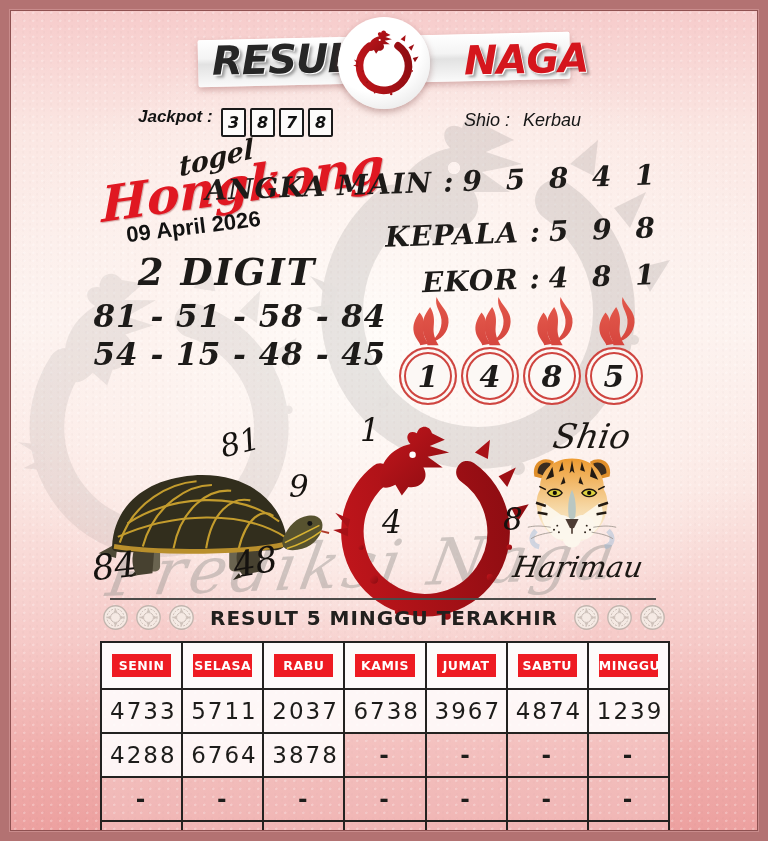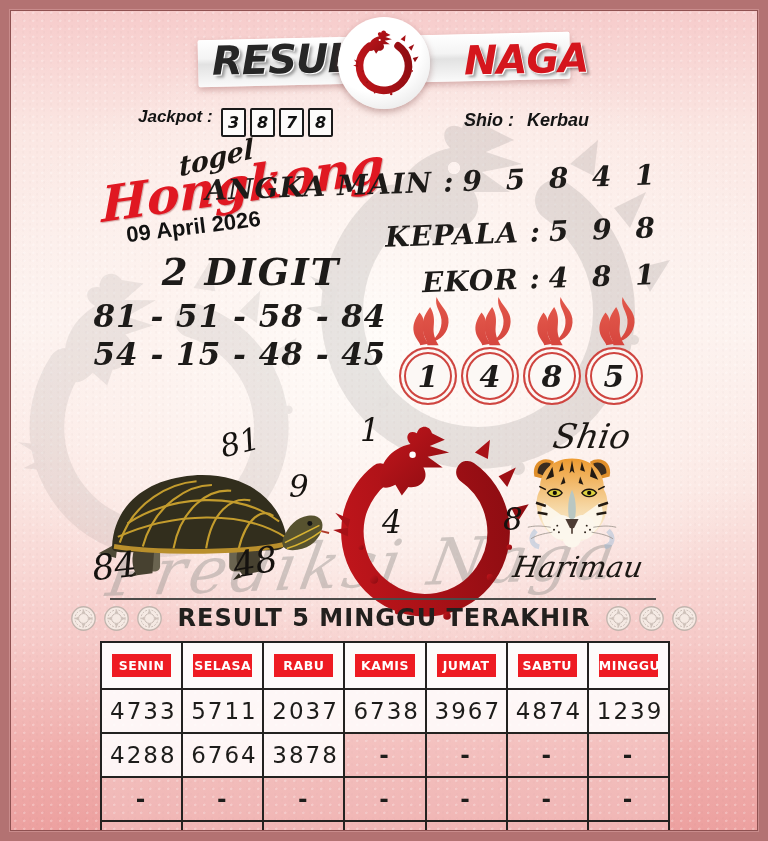--- a/index.html
+++ b/index.html
@@ -43,21 +43,21 @@
     background:#fcf8f5;border:2px solid #cf4540;
     box-shadow:inset 0 0 0 3px #fcf8f5, inset 0 0 0 5px #cf4540;
     display:flex;align-items:center;justify-content:center;}
   .hot-circle b{font-family:"DejaVu Serif",serif;font-style:italic;font-weight:bold;font-size:30px;color:#1d1b19;}
   .wm-dragon{position:absolute;z-index:1;filter:grayscale(100%) brightness(1.45);pointer-events:none;}
   .wm-text{position:absolute;left:108px;top:528px;z-index:1;font-family:"DejaVu Serif",serif;
     font-style:italic;font-size:64px;letter-spacing:4px;color:#a39e9a;opacity:.5;
     transform:rotate(-2deg) skewX(-12deg);white-space:nowrap;}
   .divider{position:absolute;left:110px;top:598px;width:546px;height:2px;background:#4c4a48;z-index:3;}
   .sect-row{position:absolute;left:0;top:604px;width:768px;display:flex;align-items:center;justify-content:center;gap:9px;z-index:3;}
-  .sect-title{font-family:"DejaVu Sans",sans-serif;font-weight:bold;font-size:24px;letter-spacing:1px;color:#22201e;margin:0 6px;}
+  .sect-title{font-family:"DejaVu Sans",sans-serif;font-weight:bold;font-size:20px;letter-spacing:1px;color:#22201e;margin:0 6px;}
   .med{width:27px;height:27px;opacity:.8;}
   table.hist{position:absolute;left:100px;top:641px;z-index:3;border-collapse:collapse;table-layout:fixed;width:570px;}
   table.hist td,table.hist th{border:2px solid #232220;padding:8px;text-align:center;}
   table.hist th{background:#fdfbfa;height:29px;}
   table.hist th .hcell{display:block;margin:2px;background:#ee1b22;color:#fff;
     font-family:"DejaVu Sans",sans-serif;font-weight:bold;font-size:12.5px;letter-spacing:.5px;line-height:23px;}
   table.hist td{height:26px;font-family:"DejaVu Sans",sans-serif;font-size:23px;letter-spacing:2px;color:#1d1c1a;}
   td.filled{background:rgba(255,255,255,.88);}
   td.empty{background:rgba(255,255,255,.22);font-weight:bold;}
 </style>
@@ -197,40 +197,40 @@
   <div class="banner-circle">
     <svg width="72" height="72">
         <use href="#sym-dragon" width="72" height="72"></use>
       </svg>
   </div>
 
   <div class="abs" style="left:138px;top:107px;z-index:4">
     <span style="font-weight:bold;font-style:italic;font-size:17px;color:#141414;vertical-align:6px">Jackpot :</span>
     <span id="jackpot-digits"><span class="jbox">3</span><span class="jbox">8</span><span class="jbox">7</span><span class="jbox">8</span></span>
   </div>
-  <div class="abs" style="left:464px;top:110px;z-index:4;font-weight:bold;font-style:italic;font-size:18px;color:#141414">
+  <div class="abs" style="left:464px;top:110px;z-index:4;font-weight:normal;font-style:italic;font-size:18px;color:#141414">
     <span>Shio :</span>
     <span style="margin-left:8px">Kerbau</span>
   </div>
 
   <div class="abs script" style="left:178px;top:142px;font-size:27px;font-weight:bold;transform:rotate(-14deg) skewX(-12deg);z-index:4">togel</div>
   <div class="abs script" style="left:100px;top:156px;font-size:49px;font-weight:bold;color:#e01822;transform:rotate(-8deg) skewX(-8deg);z-index:4;text-shadow:1px 1px 1px rgba(120,0,0,.3)">Hongkong</div>
   <div class="abs" style="left:126px;top:214px;font-size:22px;font-weight:bold;color:#121212;transform:rotate(-7deg);z-index:4">09 April 2026</div>
 
   <div class="pred-line stencil" style="top:166px">
     <span class="lbl">ANGKA MAIN :</span><span class="val">9 5 8 4 1</span>
   </div>
   <div class="pred-line stencil" style="top:216px">
     <span class="lbl">KEPALA :</span><span class="val">5 9 8</span>
   </div>
   <div class="pred-line stencil" style="top:262px">
     <span class="lbl">EKOR :</span><span class="val">4 8 1</span>
   </div>
 
-  <div class="abs stencil" style="left:116px;top:250px;width:270px;text-align:center;font-size:37px;letter-spacing:2px;z-index:4">2 DIGIT</div>
+  <div class="abs stencil" style="left:92px;top:250px;width:270px;text-align:center;font-size:37px;letter-spacing:2px;z-index:4">2 DIGIT</div>
   <div class="abs" id="two-digit-rows" style="left:80px;top:297px;width:320px;z-index:4">
       <div class="td-row stencil">81 - 51 - 58 - 84</div>
       <div class="td-row stencil">54 - 15 - 48 - 45</div>
     </div>
 
   <div class="abs" id="hot-row" style="left:396px;top:297px;width:270px;height:112px;z-index:4">
       <div class="hot-unit" style="left: 0px; top: 0px;">
         <svg class="hot-flame">
           <use href="#sym-flame" width="48" height="68"></use>
         </svg>

